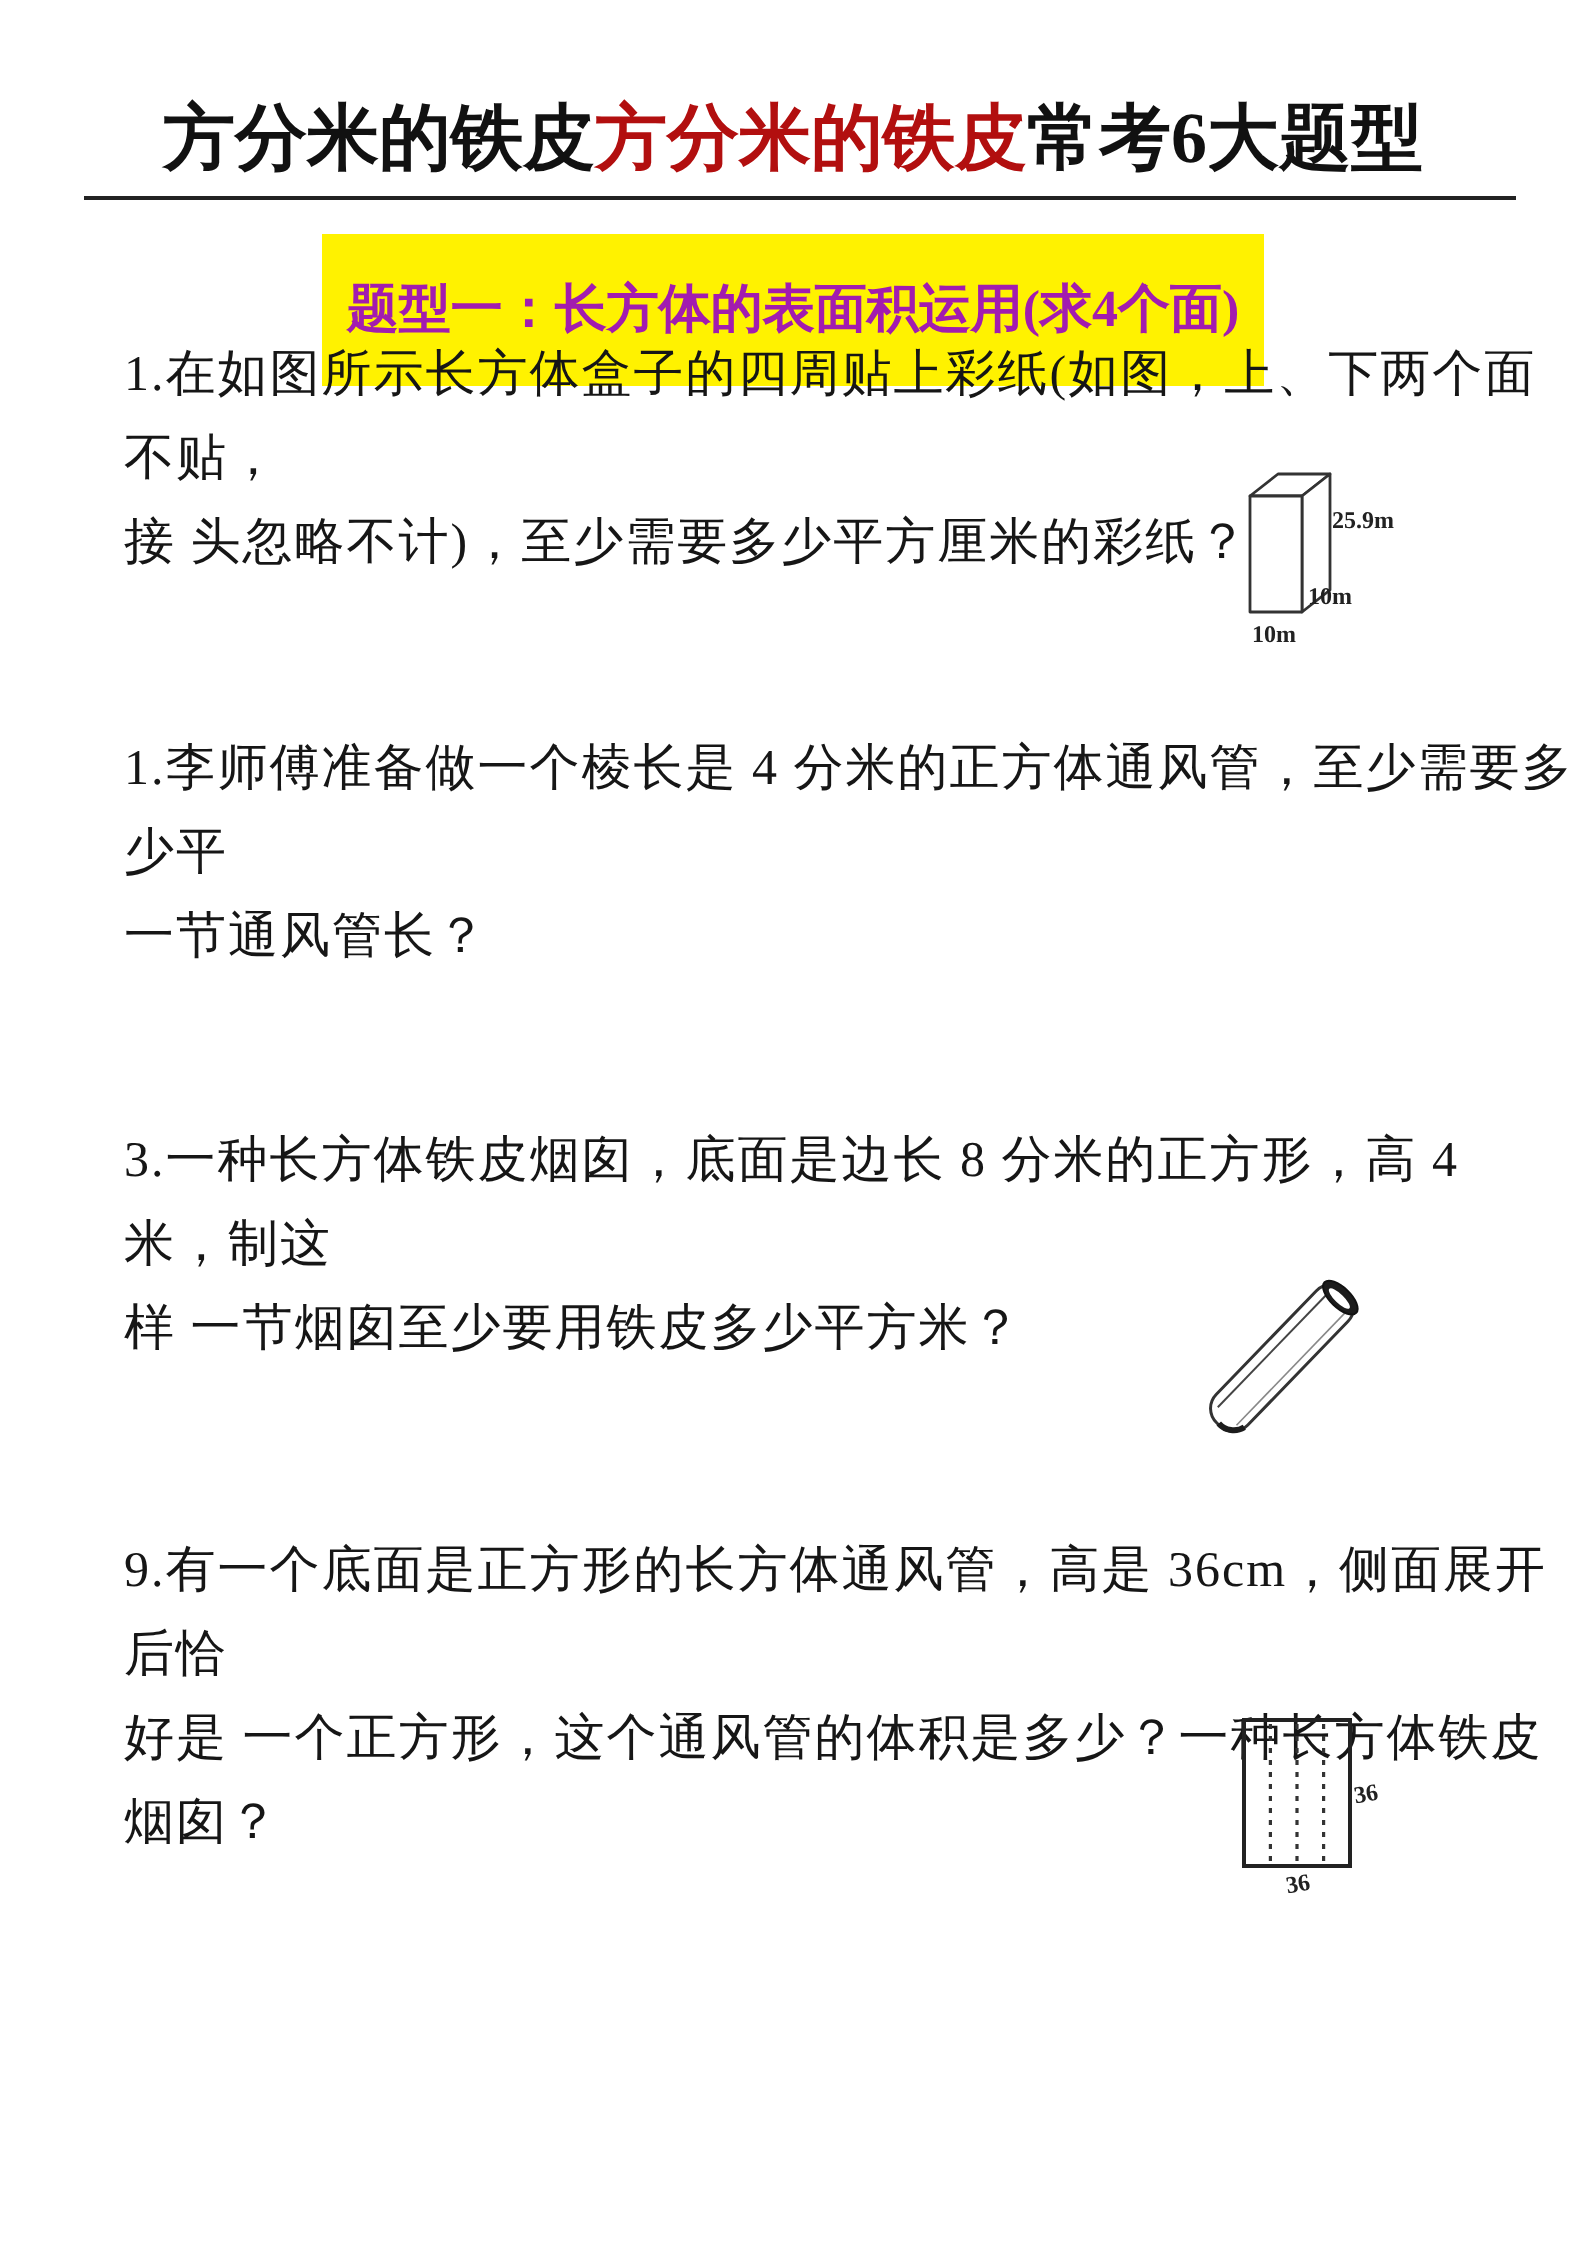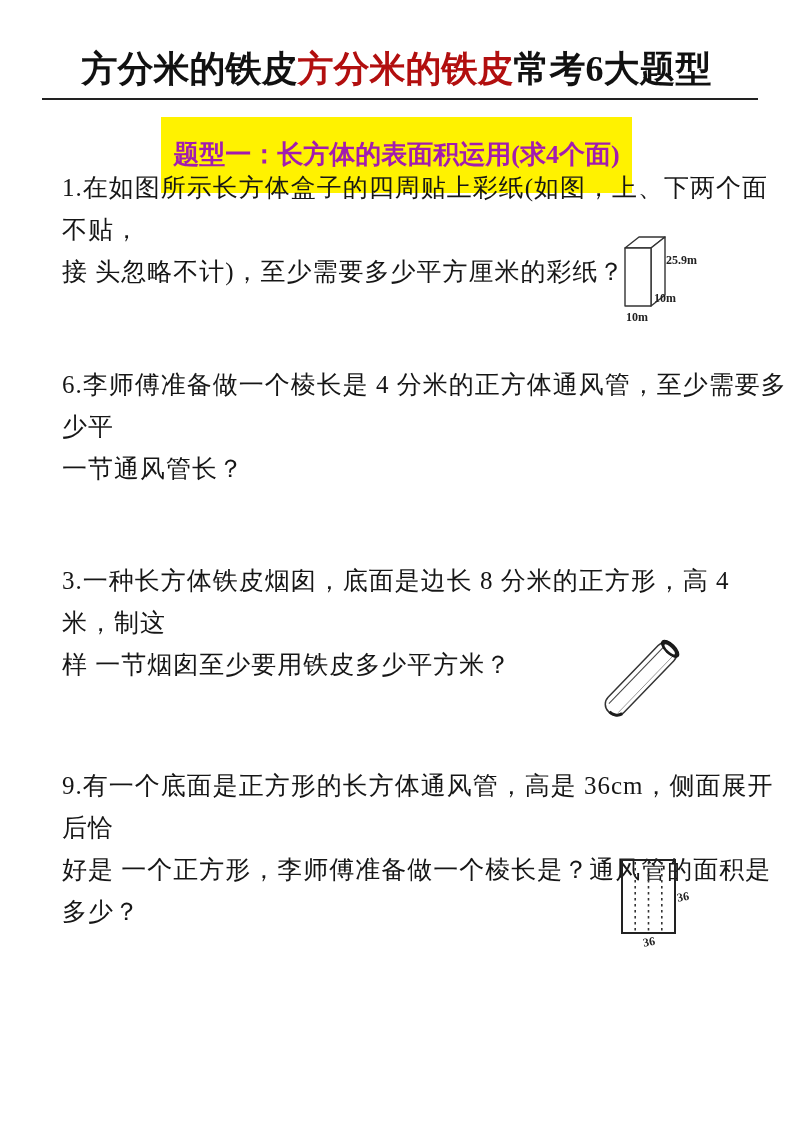--- a/index.html
+++ b/index.html
@@ -93,21 +93,21 @@
       <polygon points="27,20 41,9 67,9 53,20"></polygon>
       <polygon points="53,20 67,9 67,67 53,78"></polygon>
       <rect x="27" y="20" width="26" height="58"></rect>
     </g>
     <text x="68" y="36">25.9m</text>
     <text x="56" y="74">10m</text>
     <text x="28" y="93">10m</text>
   </svg>
 
   <div class="problem" style="top:364px">
-    <div>6.李师傅准备做一个棱长是 4 分米的正方体通风管，至少需要多少平</div>
+    <div>1.李师傅准备做一个棱长是 4 分米的正方体通风管，至少需要多少平</div>
     <div>一节通风管长？</div>
   </div>
 
   <div class="problem" style="top:560px">
     <div>3.一种长方体铁皮烟囱，底面是边长 8 分米的正方形，高 4 米，制这</div>
     <div>样 一节烟囱至少要用铁皮多少平方米？</div>
   </div>
 
   <svg class="diagram" style="left:593px; top:630px" width="100" height="98" viewBox="0 0 100 98">
     <g transform="rotate(-46 48 49)">
@@ -115,21 +115,21 @@
       <line x1="8" y1="43" x2="90" y2="43" stroke="#444444" stroke-width="1"></line>
       <line x1="8" y1="56" x2="88" y2="56" stroke="#888888" stroke-width="0.8"></line>
       <ellipse cx="90" cy="49" rx="5" ry="11" fill="#1c1c1c" stroke="#111111"></ellipse>
       <ellipse cx="89.3" cy="49" rx="2.2" ry="7" fill="#ffffff"></ellipse>
       <path d="M 10 59.5 A 10 10 0 0 1 2.5 49" stroke="#1c1c1c" stroke-width="3" fill="none"></path>
     </g>
   </svg>
 
   <div class="problem" style="top:765px">
     <div>9.有一个底面是正方形的长方体通风管，高是 36cm，侧面展开后恰</div>
-    <div>好是 一个正方形，李师傅准备做一个棱长是？通风管的面积是多少？</div>
+    <div>好是 一个正方形，这个通风管的体积是多少？一种长方体铁皮烟囱？</div>
   </div>
 
   <svg class="diagram" style="left:612px; top:853px" width="95" height="98" viewBox="0 0 95 98">
     <rect x="10" y="7" width="53" height="73" fill="none" stroke="#222222" stroke-width="2"></rect>
     <g stroke="#333333" stroke-width="1.6" stroke-dasharray="2.5,3.5">
       <line x1="23.2" y1="9" x2="23.2" y2="78"></line>
       <line x1="36.5" y1="9" x2="36.5" y2="78"></line>
       <line x1="49.8" y1="9" x2="49.8" y2="78"></line>
     </g>
     <text x="65" y="48" transform="rotate(-10 70 44)">36</text>

